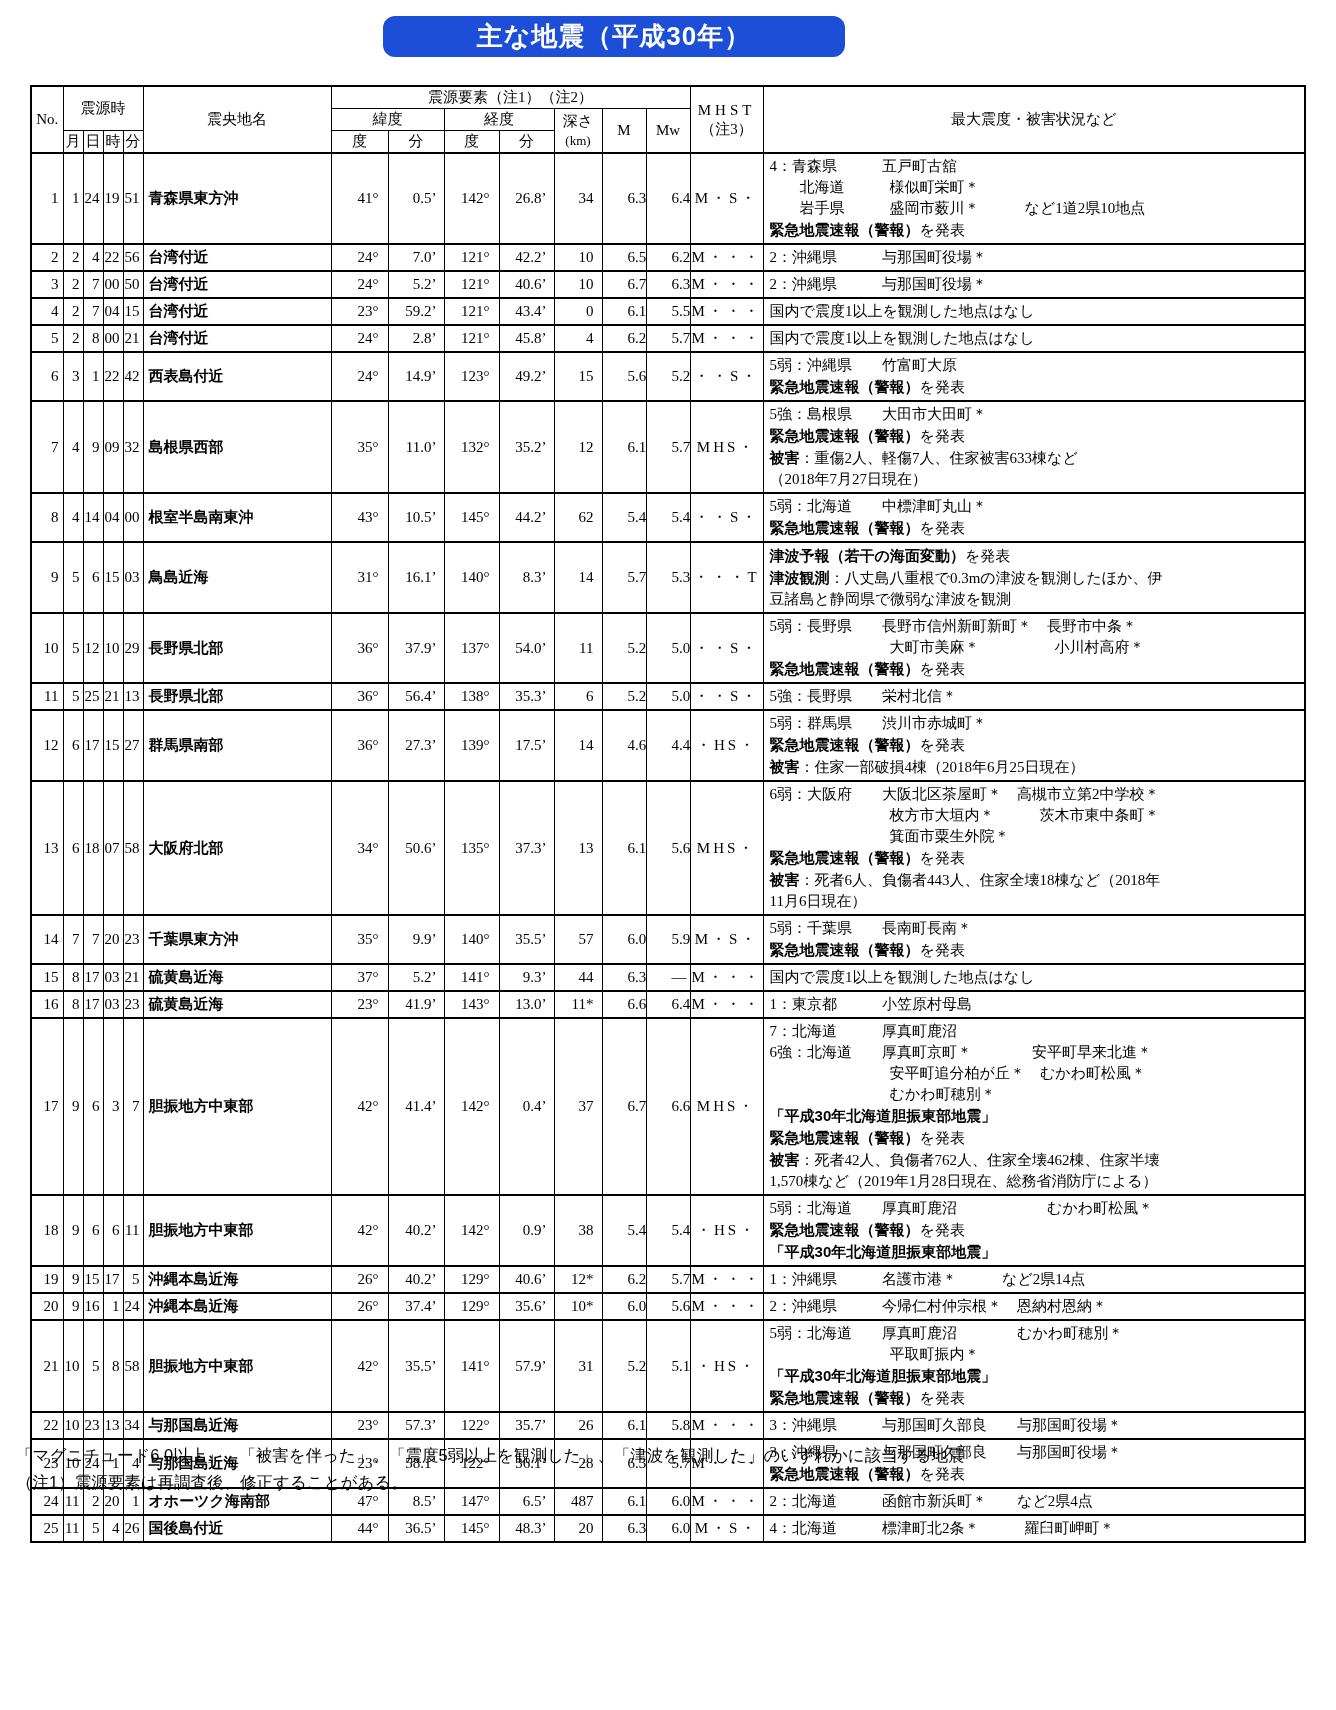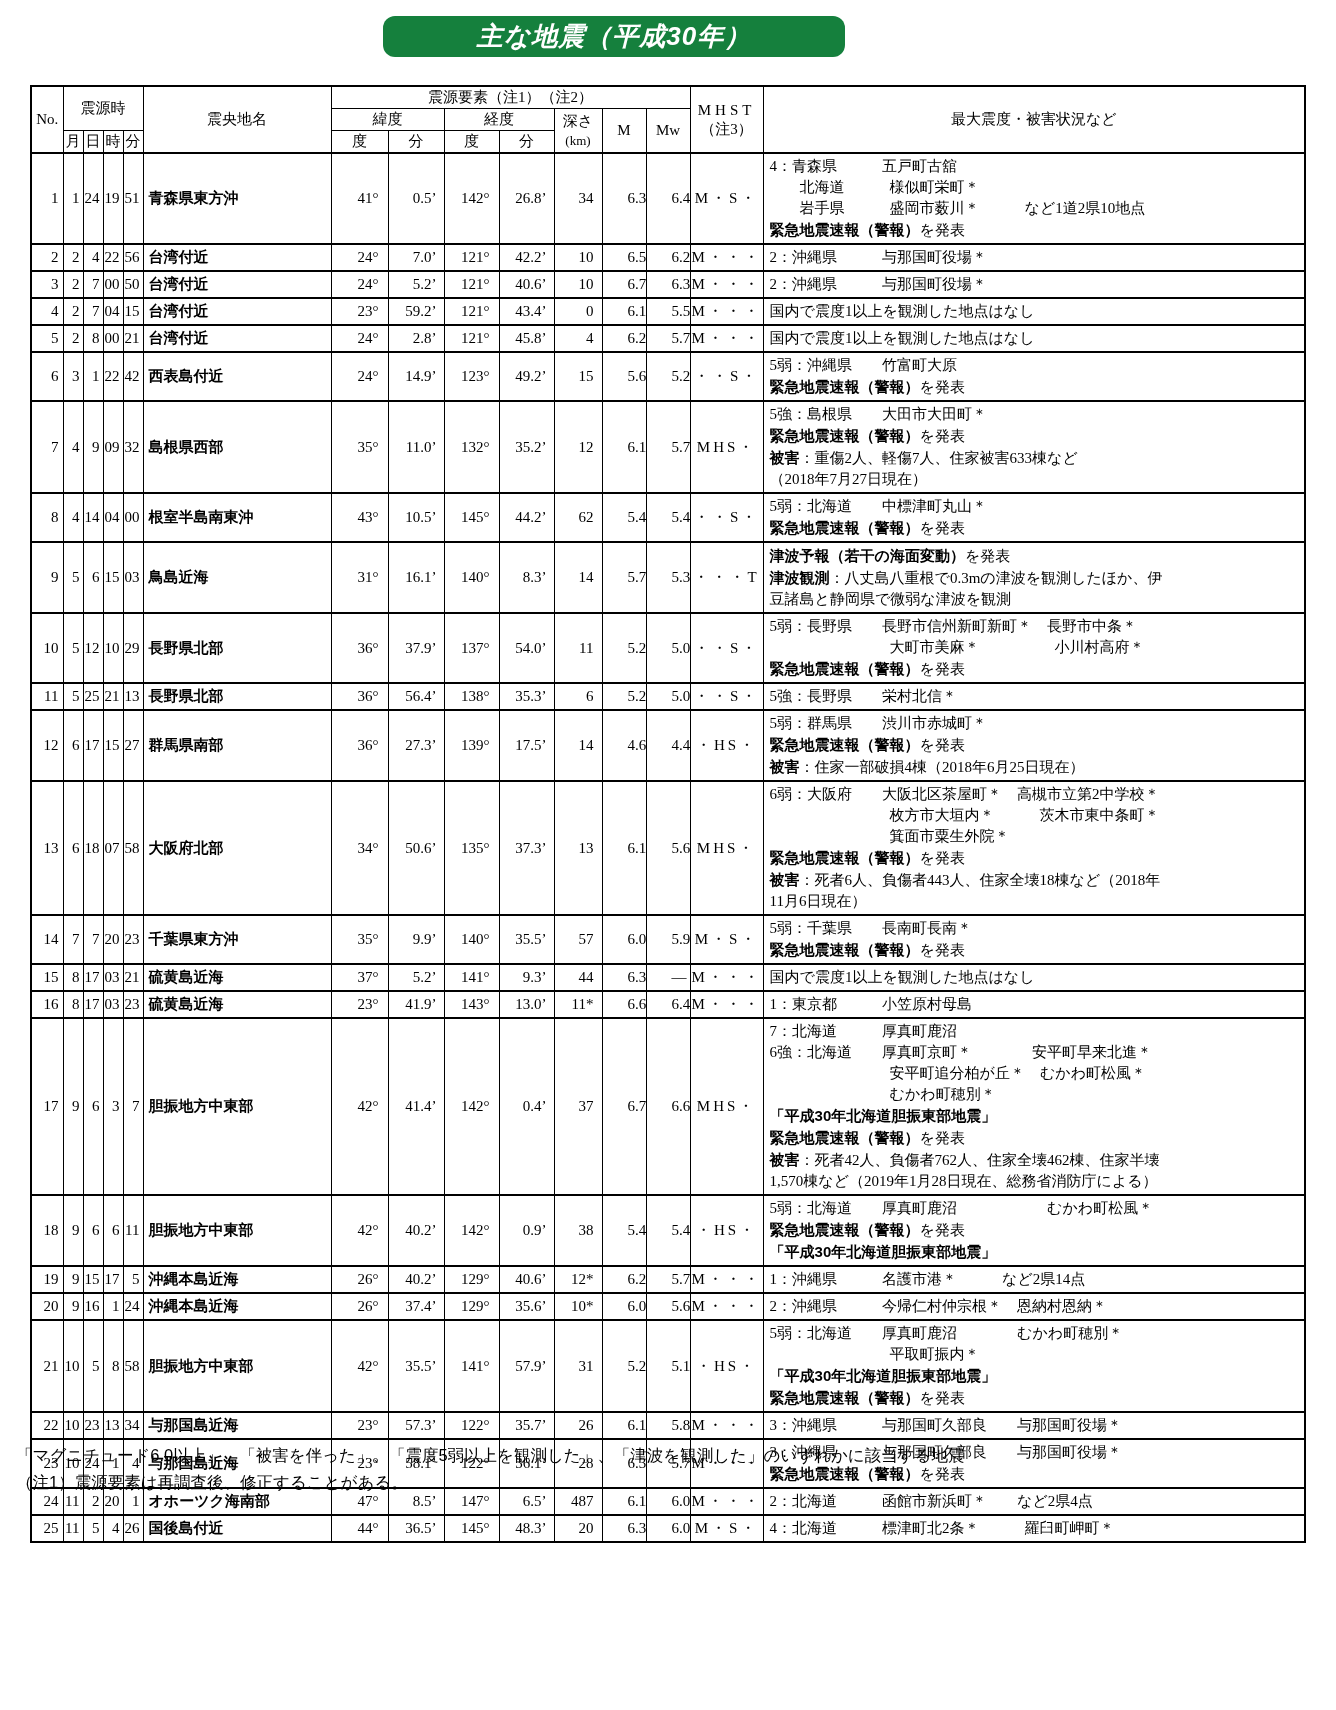--- a/index.html
+++ b/index.html
@@ -47,21 +47,21 @@
     position:absolute; left:16px; top:1442px; width:1306px;
     font-family:"Liberation Sans","DejaVu Sans",sans-serif;
     font-size:16.5px; line-height:27px;
   }
   .footnotes .lead { padding-left:0; }
   .footnotes .note { padding-left:66px; text-indent:-66px; }
 </style>
 </head>
 <body>
 
-<div class="title-badge" style="background: #15803d; font-style: italic;">
+<div class="title-badge" style="background: #1d4ed8;">
   <span>主な地震（平成30年）</span>
 </div>
 
 <table class="eq">
   <colgroup>
     <col style="width:32px">
       <col style="width:20px">
       <col style="width:20px">
       <col style="width:20px">
       <col style="width:20px">

